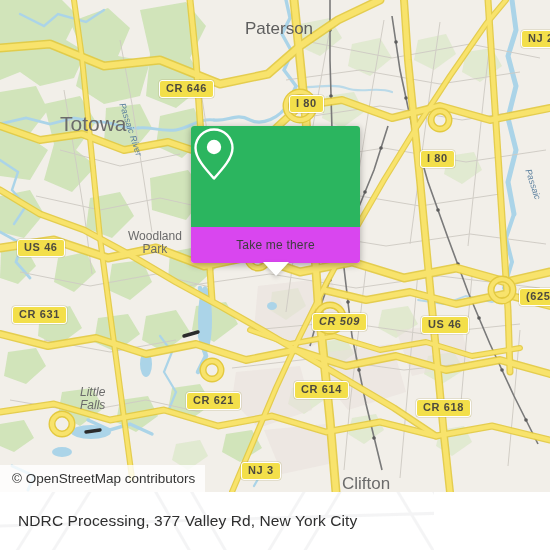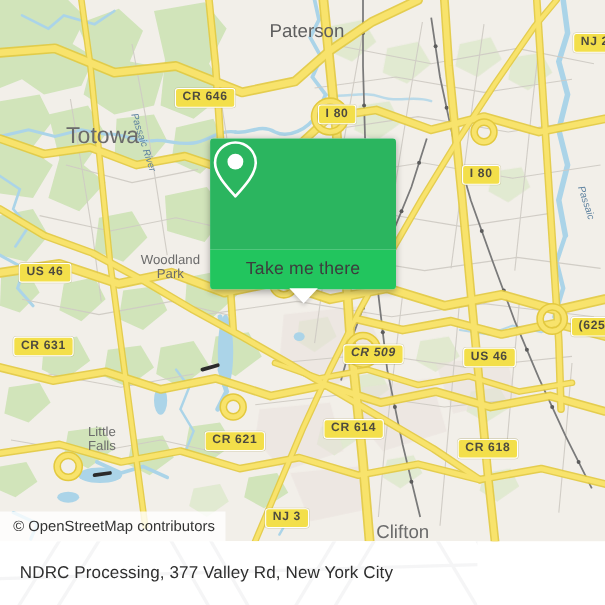--- a/index.html
+++ b/index.html
@@ -29,22 +29,22 @@
           padding:1px 6px 2px 6px;line-height:13px;white-space:nowrap;
           box-shadow:0 0 0 .5px rgba(150,140,70,.35);}
 
   
   .card{position:absolute;left:191px;top:126px;width:169px;
         border-radius:3px;background:#ffffff;
         box-shadow:0 2px 7px rgba(0,0,0,.32);}
   .card-head{height:101px;background:#2BB55F;border-radius:3px 3px 0 0;
              display:flex;align-items:center;justify-content:center;}
   .card-btn{height:36px;display:flex;align-items:center;justify-content:center;
-            background:#22c55e;border-radius:0 0 3px 3px;
-            color:#3d3d3d;font-size:16px;letter-spacing:.2px;cursor:pointer;}
+            background:#d946ef;border-radius:0 0 3px 3px;
+            color:#3d3d3d;font-size:12px;letter-spacing:.2px;cursor:pointer;}
   .card-tail{position:absolute;left:50%;bottom:-13px;transform:translateX(-50%);
              width:0;height:0;border-left:13px solid transparent;
              border-right:13px solid transparent;border-top:14px solid #ffffff;
              filter:drop-shadow(0 2px 2px rgba(0,0,0,.18));}
 
   
   .attrib{position:absolute;left:0;top:465px;height:27px;
           display:flex;align-items:center;
           padding:0 10px 0 12px;
           background:rgba(255,255,255,.80);
@@ -263,21 +263,21 @@
         <line x1="86" y1="432" x2="100" y2="430"></line>
       </g>
     </svg>
 
     <div class="maplabel city" style="left:245px;top:20px;">Paterson</div>
     <div class="maplabel city sm" style="left:60px;top:113px;font-size:21px;">Totowa</div>
     <div class="maplabel city sm" style="left:342px;top:475px;font-size:17px;">Clifton</div>
 
     <div class="maplabel place" style="left:128px;top:230px;">Woodland
 Park</div>
-    <div class="maplabel place" style="left:80px;top:386px;">Little
+    <div class="maplabel place" style="left:80px;top:386px;font-style:italic;">Little
 Falls</div>
 
     <div class="maplabel river" style="left:126px;top:102px;transform:rotate(72deg);transform-origin:left top;">Passaic River</div>
     <div class="maplabel river" style="left:532px;top:168px;transform:rotate(72deg);transform-origin:left top;">Passaic</div>
 
     <div class="shield" style="left:159px;top:44px;margin-top:36px;">CR 646</div>
     <div class="shield" style="left:521px;top:30px;">NJ 20</div>
     <div class="shield" style="left:289px;top:95px;">I 80</div>
     <div class="shield" style="left:420px;top:150px;">I 80</div>
     <div class="shield" style="left:17px;top:239px;">US 46</div>

